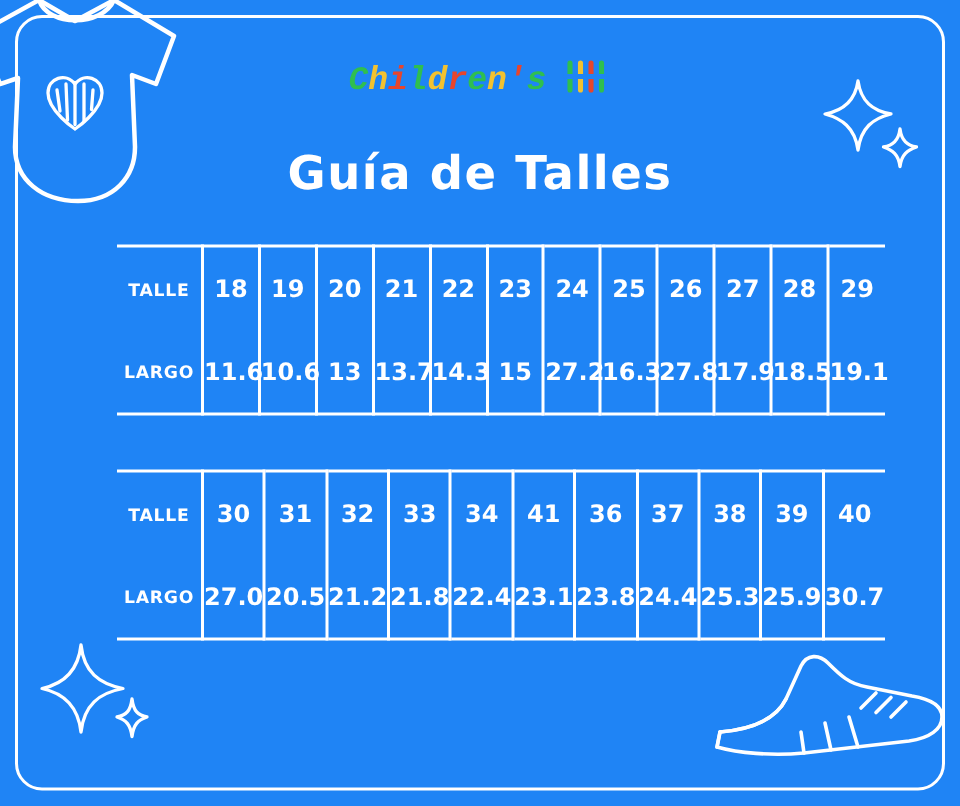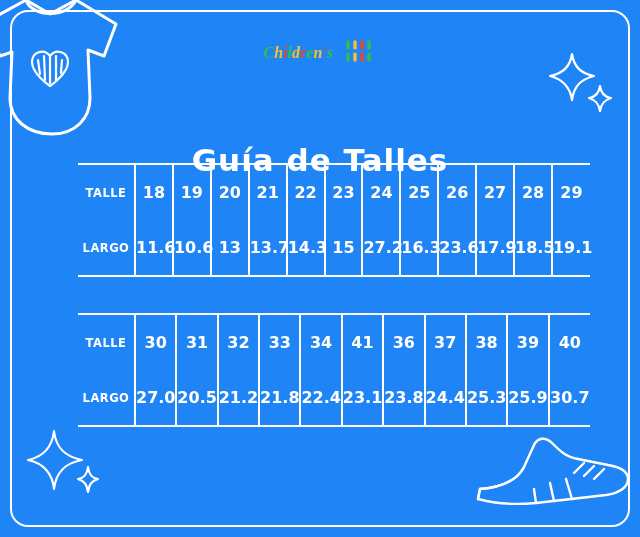--- a/index.html
+++ b/index.html
@@ -36,22 +36,22 @@
   
   .brand {
     position: absolute;
     top: 38px;
     left: 0;
     width: 100%;
     text-align: center;
     height: 30px;
   }
   .brand-word {
-    font-family: Liberation Serif, serif;
-    font-size: 16px;
+    font-family: Liberation Mono, monospace;
+    font-size: 22px;
     font-weight: bold;
     font-style: italic;
     letter-spacing: 0px;
     display: inline-block;
     vertical-align: middle;
     text-align: center;
   }
   .brand-word .l1 { color: #2fbf4f; }
   .brand-word .l2 { color: #f2c230; }
   .brand-word .l3 { color: #e8452c; }
@@ -73,21 +73,20 @@
     position: absolute;
     top: 98px;
     left: 0;
     width: 100%;
     text-align: center;
     color: #ffffff;
     font-family: "DejaVu Sans", sans-serif;
     font-size: 31px;
     font-weight: bold;
     letter-spacing: 1px;
-    margin-top: 44px;
   }
 
   
   .table-block {
     position: absolute;
     left: 78px;
     width: 512px;
   }
   #table-1 { top: 163px; }
   #table-2 { top: 313px; }
@@ -243,21 +242,21 @@
         <tr class="row-bottom">
           <td class="label-cell">LARGO</td>
           <td>11.6</td>
           <td>10.6</td>
           <td>13</td>
           <td>13.7</td>
           <td>14.3</td>
           <td>15</td>
           <td>27.2</td>
           <td>16.3</td>
-          <td>23.6</td>
+          <td>27.8</td>
           <td>17.9</td>
           <td>18.5</td>
           <td class="last-cell">19.1</td>
         </tr>
       </tbody>
     </table>
   </div>
 
   <div class="table-block" id="table-2">
     <table class="size-table">

